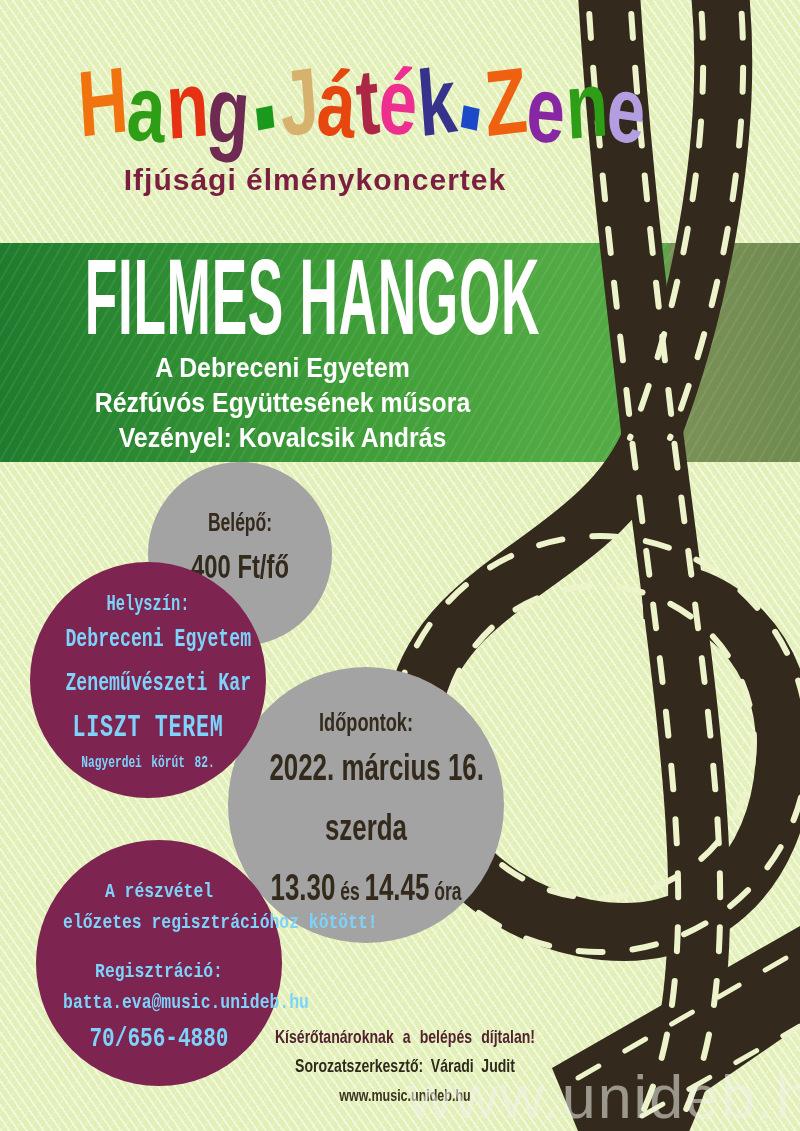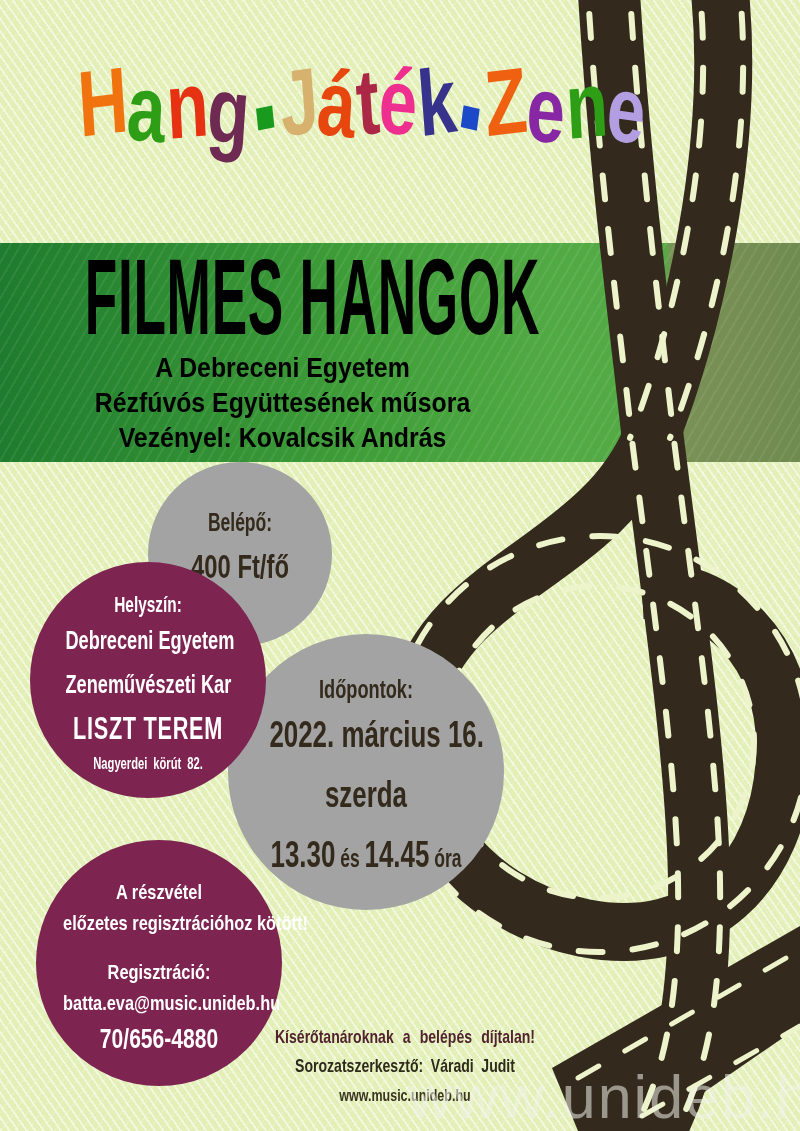--- a/index.html
+++ b/index.html
@@ -35,42 +35,42 @@
     top:56px;left:0;width:600px;text-align:center;line-height:1;
     transform:scale(0.74,1);transform-origin:50% 20%;white-space:nowrap;
   }
   .tl{position:static;display:inline-block;font-size:93px;font-weight:bold;}
   .sq{position:static;display:inline-block;width:22px;height:22px;margin:0 9px;vertical-align:0.30em;}
   .subtitle{
     top:163px;left:0;width:630px;text-align:center;
     font-size:30px;font-weight:bold;color:#7b1f41;letter-spacing:1px;
   }
   
-  .band-text{top:245px;left:0;width:565px;text-align:center;color:#000000;}
+  .band-text{top:245px;left:0;width:565px;text-align:center;color:#ffffff;}
   .band-heading{
     position:static;font-size:76px;font-weight:bold;line-height:96px;margin-top:6px;
     transform:scale(0.70,1.42);transform-origin:50% 55%;letter-spacing:1px;white-space:nowrap;
   }
   .band-lines{position:static;margin-top:4px;font-size:27px;font-weight:bold;line-height:35px;transform:scaleX(0.92);}
   .band-lines div{position:static;}
   
   .circle{border-radius:50%;text-align:center;}
   .yellow{background:#a3a3a3;color:#332a1c;}
-  .maroon{background:#7d2450;color:#ffffff;}
+  .maroon{background:#7d2450;color:#7dd3fc;font-family:Liberation Mono, monospace;}
   .c-inner{position:static;display:block;transform:scaleX(0.70);transform-origin:50% 50%;font-weight:bold;white-space:nowrap;}
   .c-inner div{position:static;}
   .price{left:148px;top:462px;width:184px;height:184px;}
   .p-label{font-size:25px;padding-top:46px;}
   .p-value{font-size:34px;margin-top:10px;}
   .venue{left:30px;top:562px;width:236px;height:236px;}
   .v-label{font-size:22px;padding-top:30px;}
   .v-main{font-size:26px;line-height:44px;}
   .v-caps{font-size:31px;line-height:46px;letter-spacing:1px;}
   .v-small{font-size:16px;line-height:24px;word-spacing:4px;}
-  .time{left:228px;top:634px;width:276px;height:276px;}
+  .time{left:228px;top:667px;width:276px;height:276px;}
   .t-label{font-size:26px;padding-top:40px;}
   .t-big{font-size:37px;line-height:60px;}
   .t-time{font-size:37px;line-height:60px;}
   .t-time span{position:static;}
   .tp-big{font-size:37px;}
   .tp-small{font-size:25px;}
   .reg{left:36px;top:840px;width:246px;height:246px;}
   .reg .c-inner{transform:scaleX(0.78);}
   .r-line{font-size:21px;line-height:31px;}
   .r-first{padding-top:36px;}
@@ -109,20 +109,21 @@
       <path d="M716,-40 C740,120 700,310 650,438" transform="translate(20,0)"></path>
       <circle cx="598" cy="742" r="156"></circle>
       <circle cx="600" cy="744" r="208"></circle>
       <path d="M578,1078 L793,954" stroke-width="5"></path>
       <path d="M642,1116 L800,1026" stroke-width="5"></path>
     </g>
   </svg>
 
   <div class="title"><span class="tl" style="color: rgb(240, 115, 15); transform: rotate(-5deg) translateY(0px);">H</span><span class="tl" style="color: rgb(46, 158, 23); transform: rotate(4deg) translateY(7px);">a</span><span class="tl" style="color: rgb(230, 49, 19); transform: rotate(-4deg) translateY(3px);">n</span><span class="tl" style="color: rgb(110, 42, 82); transform: rotate(5deg) translateY(9px);">g</span><span class="sq" style="background: rgb(26, 154, 28); transform: rotate(-8deg);"></span><span class="tl" style="color: rgb(214, 178, 110); transform: rotate(-6deg) translateY(0px);">J</span><span class="tl" style="color: rgb(232, 70, 15); transform: rotate(5deg) translateY(2px);">á</span><span class="tl" style="color: rgb(172, 39, 70); transform: rotate(-5deg) translateY(0px);">t</span><span class="tl" style="color: rgb(239, 47, 144); transform: rotate(4deg) translateY(0px);">é</span><span class="tl" style="color: rgb(55, 51, 141); transform: rotate(-6deg) translateY(0px);">k</span><span class="sq" style="background: rgb(28, 73, 200); transform: rotate(10deg);"></span><span class="tl" style="color: rgb(239, 97, 16); transform: rotate(-5deg) translateY(0px);">Z</span><span class="tl" style="color: rgb(135, 39, 163); transform: rotate(4deg) translateY(8px);">e</span><span class="tl" style="color: rgb(46, 158, 23); transform: rotate(-4deg) translateY(3px);">n</span><span class="tl" style="color: rgb(180, 158, 226); transform: rotate(6deg) translateY(8px);">e</span></div>
 
+  <div class="subtitle">Ifjúsági élménykoncertek</div>
 
   <div class="band-text">
     <div class="band-heading">FILMES HANGOK</div>
     <div class="band-lines">
         <div class="band-line">A Debreceni Egyetem</div>
         <div class="band-line">Rézfúvós Együttesének műsora</div>
         <div class="band-line">Vezényel: Kovalcsik András</div>
       </div>
   </div>
 

